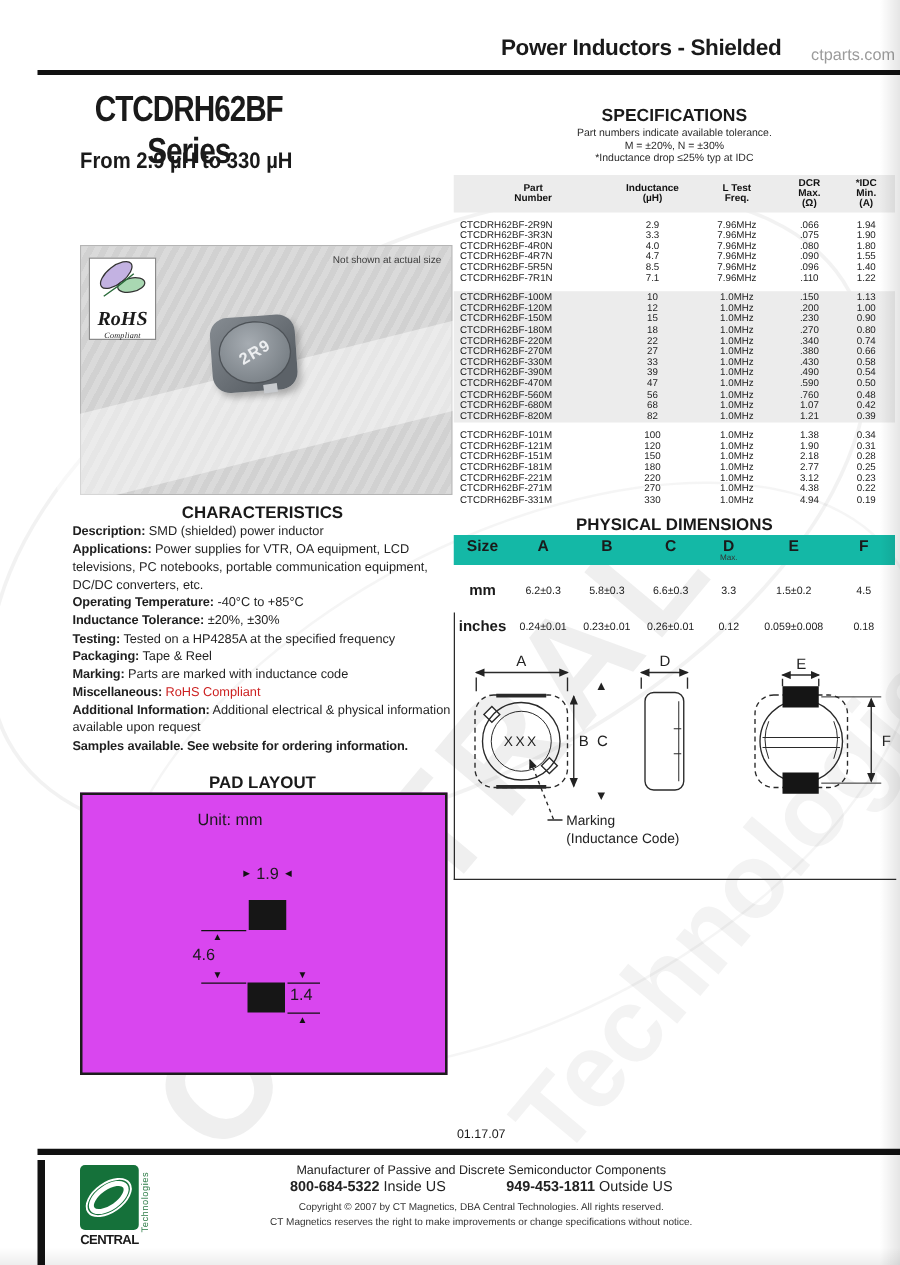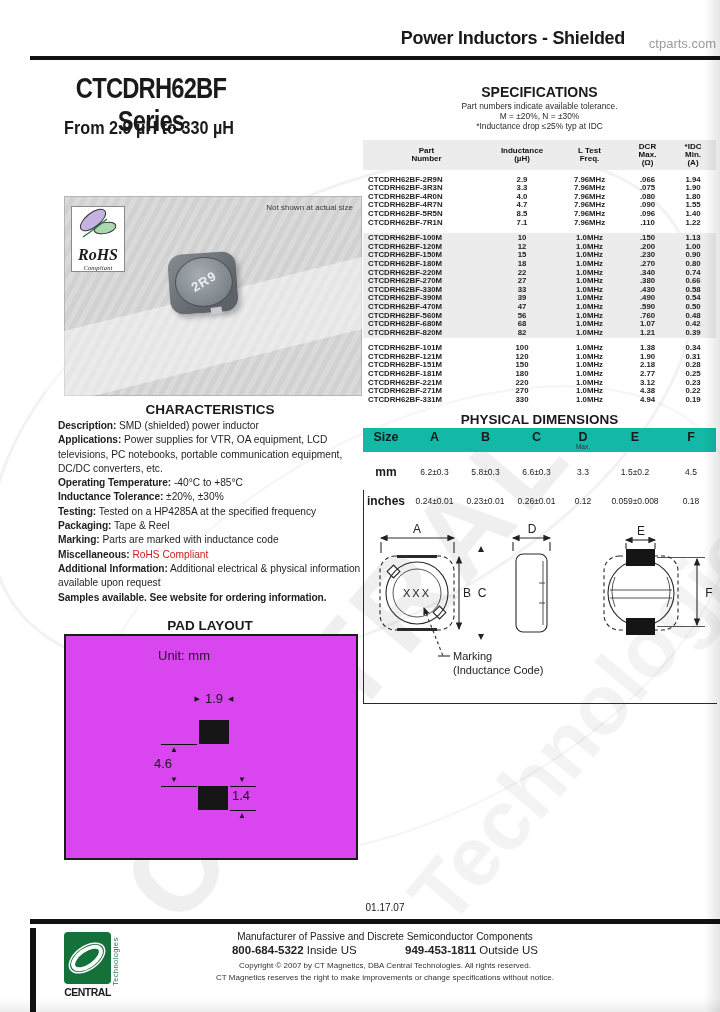--- a/index.html
+++ b/index.html
@@ -61,21 +61,21 @@
 
   
   .spec-head{top:84px;left:363px;width:353px;text-align:center;font-size:14px;font-weight:bold;}
   .spec-note{left:363px;width:353px;text-align:center;font-size:8.4px;color:#2a2a2a;}
   .spec-table{top:140px;left:363px;width:353px;}
   .spec-hrow{display:grid;grid-template-columns:127px 64px 71px 45px 46px;background:#ececec;
              padding:3px 0 2px;align-items:center;}
   .spec-hcell{font-size:8px;font-weight:bold;text-align:center;line-height:8.2px;color:#111;}
   .spec-group{margin-top:5px;padding:1px 0;}
   .spec-group.shaded{background:#ececec;}
-  .spec-row{display:grid;grid-template-columns:127px 64px 71px 45px 46px;height:8.6px;align-items:center;font-weight:bold;}
+  .spec-row{display:grid;grid-template-columns:127px 64px 71px 45px 46px;height:8.6px;align-items:center;}
   .spec-cell{font-size:7.8px;line-height:8.6px;color:#222;text-align:center;white-space:nowrap;}
   .spec-cell.c0{text-align:left;padding-left:5px;}
 
   
   .dims-head{top:412px;left:363px;width:353px;text-align:center;font-size:13.5px;font-weight:bold;}
   .dims-table{top:428px;left:363px;width:353px;}
   .dims-hrow{display:grid;grid-template-columns:46px 51px 51px 51px 42px 62px 50px;background:#14b8a6;
              padding:3px 0 2px;align-items:start;}
   .dims-hcell{font-size:12.5px;font-weight:bold;text-align:center;line-height:12px;}
   .dims-hcell .sub{display:block;font-size:6.5px;font-weight:normal;line-height:7px;color:#333;}

